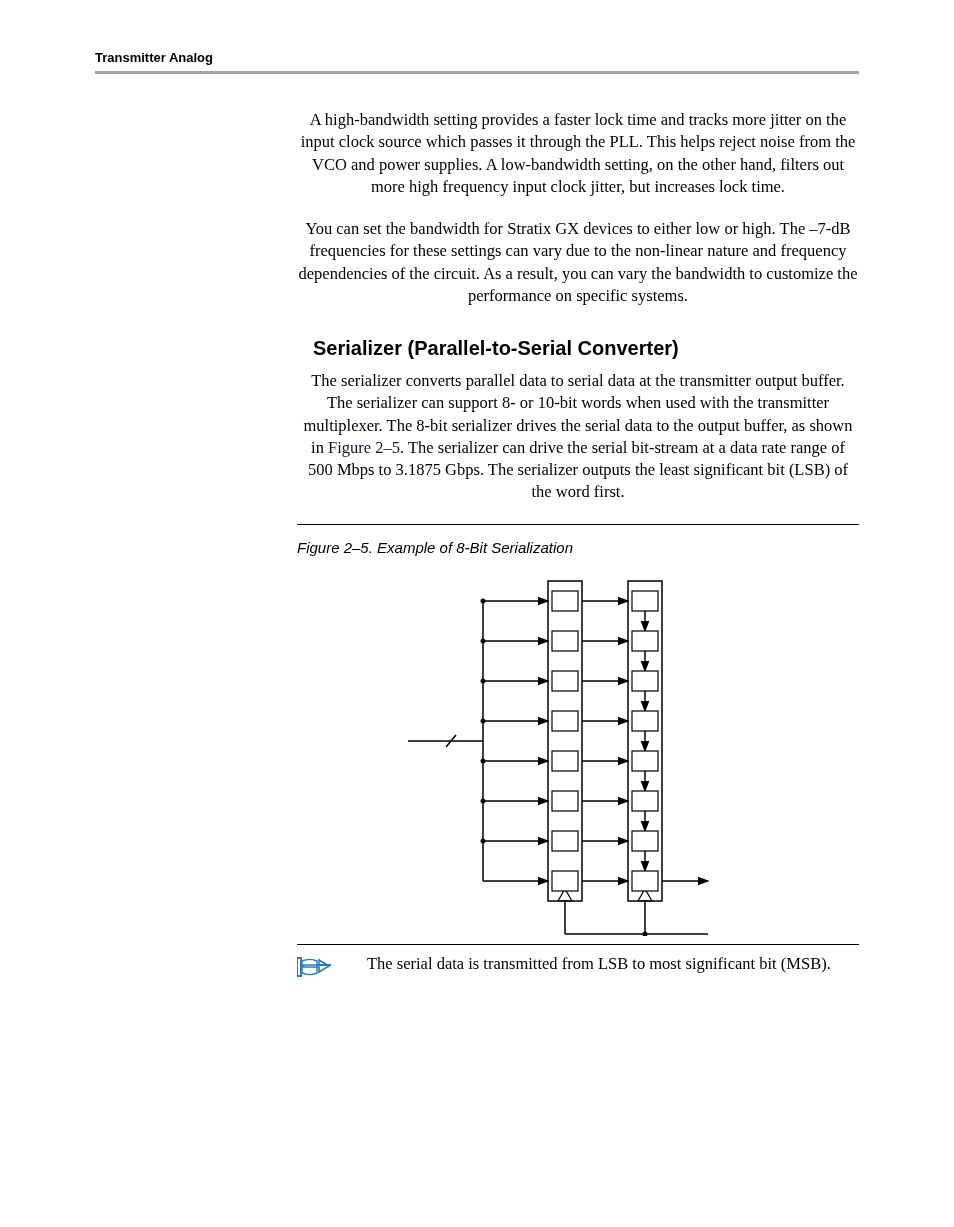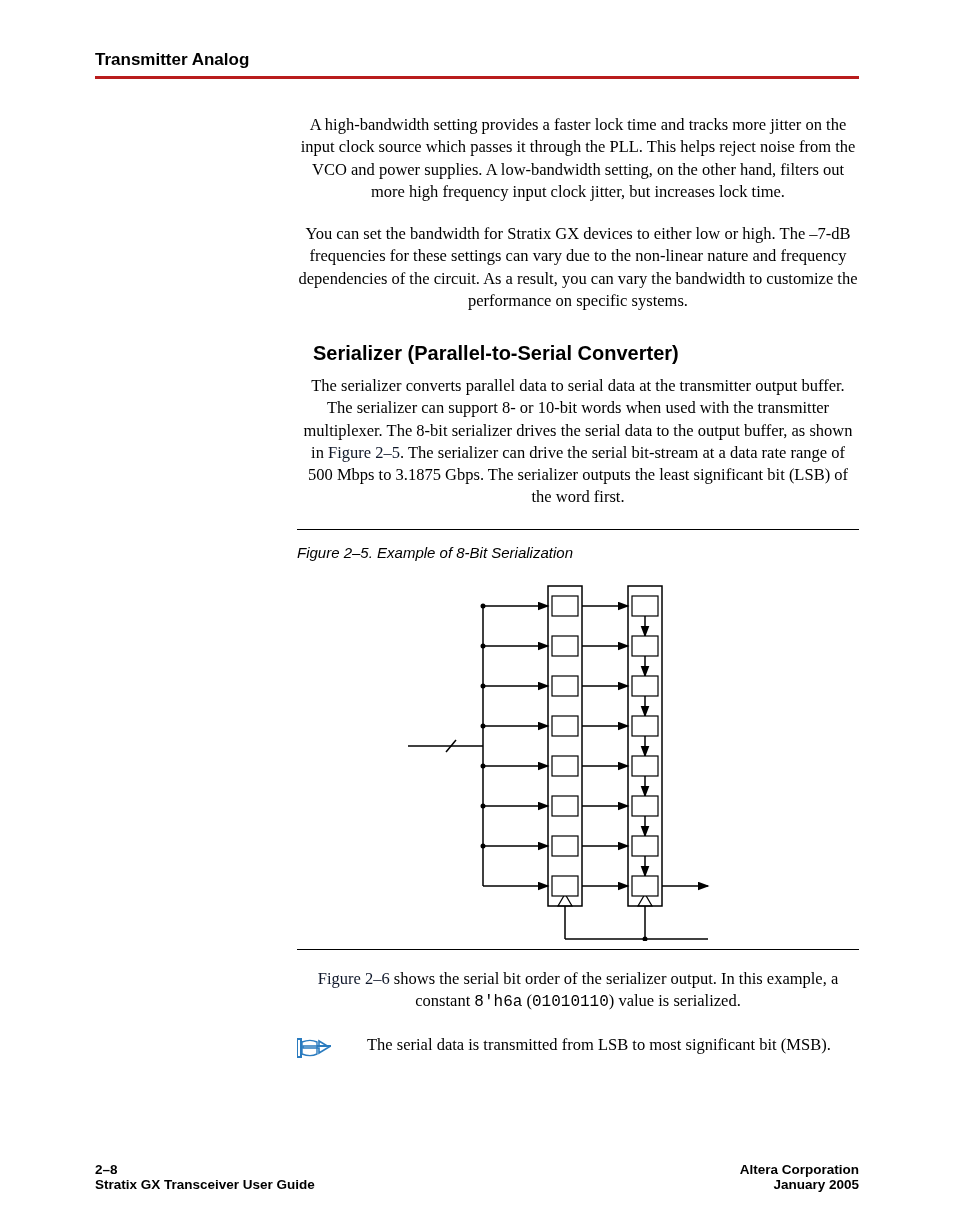--- a/index.html
+++ b/index.html
@@ -12,23 +12,23 @@
   }
   .page {
     padding: 50px 95px 40px 95px;
     box-sizing: border-box;
     min-height: 1227px;
     position: relative;
   }
   .header {
     font-family: "Helvetica Neue", Helvetica, Arial, sans-serif;
     font-weight: bold;
-    font-size: 17px;
+    font-size: 13px;
     padding-bottom: 6px;
-    border-bottom: 3px solid #b91c1c;
+    border-bottom: 3px solid #a3a3a3;
     margin-bottom: 35px;
   }
   .content {
     margin-left: 202px;
   }
   .para {
     font-size: 16.5px;
     line-height: 1.35;
     margin: 0 0 20px 0;
     text-align: center;
@@ -201,43 +201,30 @@
         <line x1="75" y1="315" x2="140" y2="315" stroke="#000" stroke-width="1.5" marker-end="url(#arrow)"></line>
         <rect x="144" y="305" width="26" height="20" fill="#fff" stroke="#000" stroke-width="1.2"></rect>
         <line x1="174" y1="315" x2="220" y2="315" stroke="#000" stroke-width="1.5" marker-end="url(#arrow)"></line>
         <rect x="224" y="305" width="26" height="20" fill="#fff" stroke="#000" stroke-width="1.2"></rect>
 
       </svg>
     </div>
 
     <hr class="hr-thin">
 
-    <p class="para" style="margin-top:18px">
-      <span class="link">Figure 2–6</span><span> shows the serial bit order of the serializer output. In this example, a constant </span><span class="mono">8'h6a</span><span> (</span><span class="mono">01010110</span><span>) value is serialized.</span>
-    </p>
 
     <div class="note-row">
       <div class="note-icon">
         <svg width="40" height="24" viewBox="0 0 40 24">
           <rect x="0" y="3" width="4" height="18" fill="none" stroke="#2a7bbf" stroke-width="2"></rect>
           <path d="M6,12 L22,12 L22,7 L32,13 L22,19 L22,14 L6,14 Z" fill="none" stroke="#2a7bbf" stroke-width="1.6" transform="translate(0,-2)"></path>
           <path d="M5,6 C10,4 16,4 20,6 C20,8 20,16 20,18 C16,20 10,20 5,18 Z" fill="none" stroke="#2a7bbf" stroke-width="1.4"></path>
           <line x1="20" y1="10" x2="34" y2="10" stroke="#2a7bbf" stroke-width="2"></line>
           <path d="M34,6 L40,10 L34,14" fill="none" stroke="#2a7bbf" stroke-width="0"></path>
         </svg>
       </div>
       <div class="note-text">The serial data is transmitted from LSB to most significant bit (MSB).</div>
     </div>
 
   </div>
 
-  <div class="footer">
-    <div class="left">
-      <div>2–8</div>
-      <div>Stratix GX Transceiver User Guide</div>
-    </div>
-    <div class="right">
-      <div>Altera Corporation</div>
-      <div>January 2005</div>
-    </div>
-  </div>
 
 </div>
 
 </body></html>

